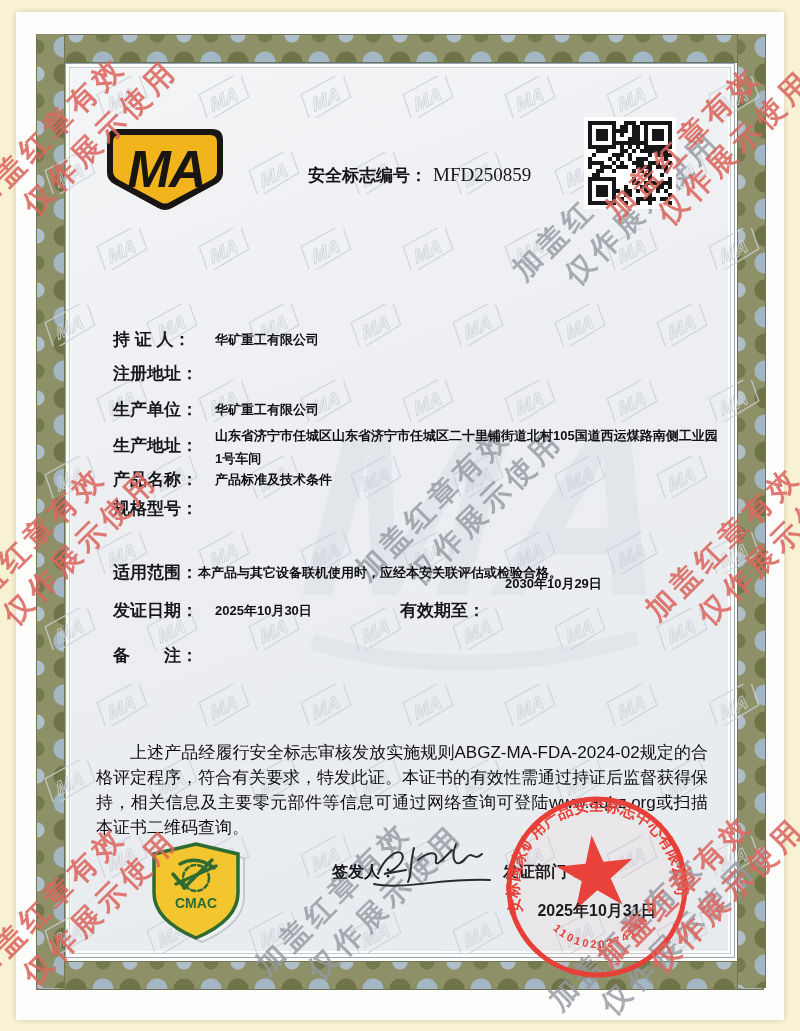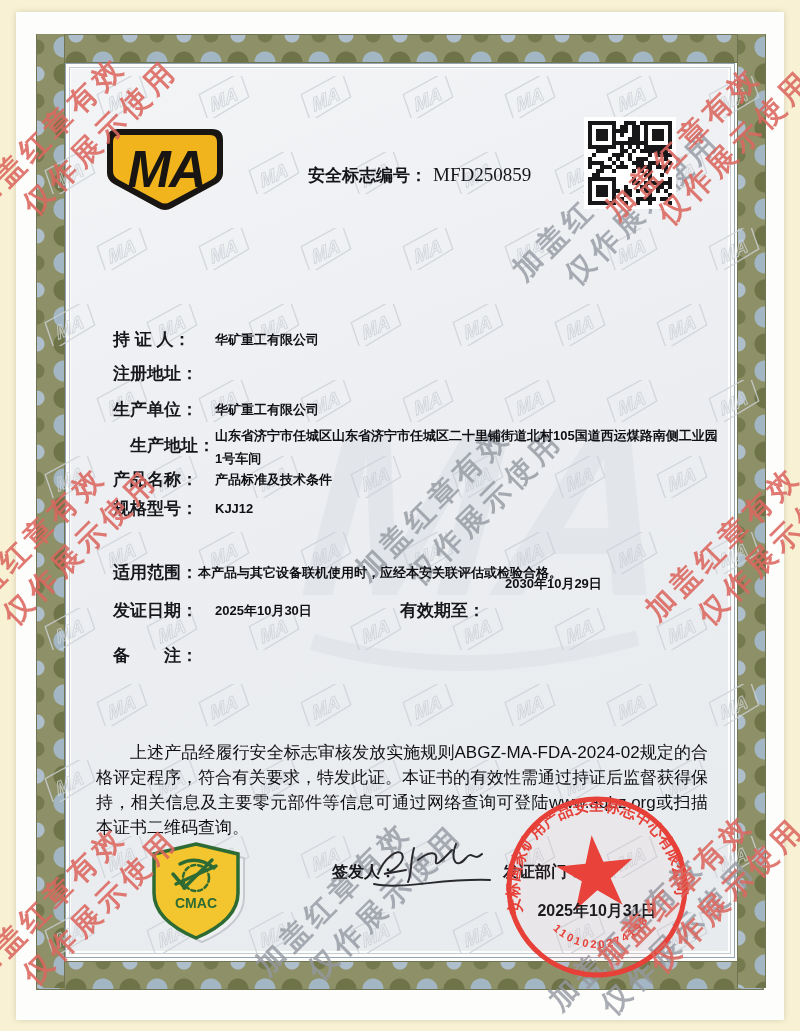--- a/index.html
+++ b/index.html
@@ -1046,28 +1046,27 @@
 
 
     <div class="flabel" style="left:113px;top:328px">持 证 人：</div>
     <div class="fvalue" style="left:215px;top:328px;width:500px">华矿重工有限公司</div>
 
     <div class="flabel" style="left:113px;top:362px">注册地址：</div>
 
     <div class="flabel" style="left:113px;top:398px">生产单位：</div>
     <div class="fvalue" style="left:215px;top:398px;width:500px">华矿重工有限公司</div>
 
-    <div class="flabel" style="left:130px;top:434px">生产地址：</div>
+    <div class="flabel" style="left:113px;top:434px">生产地址：</div>
     <div class="fvalue" style="left:215px;top:424px;width:505px">山东省济宁市任城区山东省济宁市任城区二十里铺街道北村105国道西运煤路南侧工业园1号车间</div>
 
     <div class="flabel" style="left:113px;top:468px">产品名称：</div>
     <div class="fvalue" style="left:215px;top:468px;width:500px">产品标准及技术条件</div>
 
     <div class="flabel" style="left:113px;top:497px">规格型号：</div>
-    <div class="fvalue" style="left:215px;top:497px;width:500px">KJJ12</div>
 
 
     <div class="flabel" style="left:113px;top:561px">适用范围：</div>
     <div class="fvalue" style="left:198px;top:561px;width:505px">本产品与其它设备联机使用时，应经本安关联评估或检验合格。</div>
 
     <div class="flabel" style="left:113px;top:599px">发证日期：</div>
     <div class="fvalue" style="left:215px;top:599px;width:200px">2025年10月30日</div>
     <div class="flabel" style="left:400px;top:599px">有效期至：</div>
     <div class="fvalue" style="left:505px;top:572px;width:200px">2030年10月29日</div>
 

